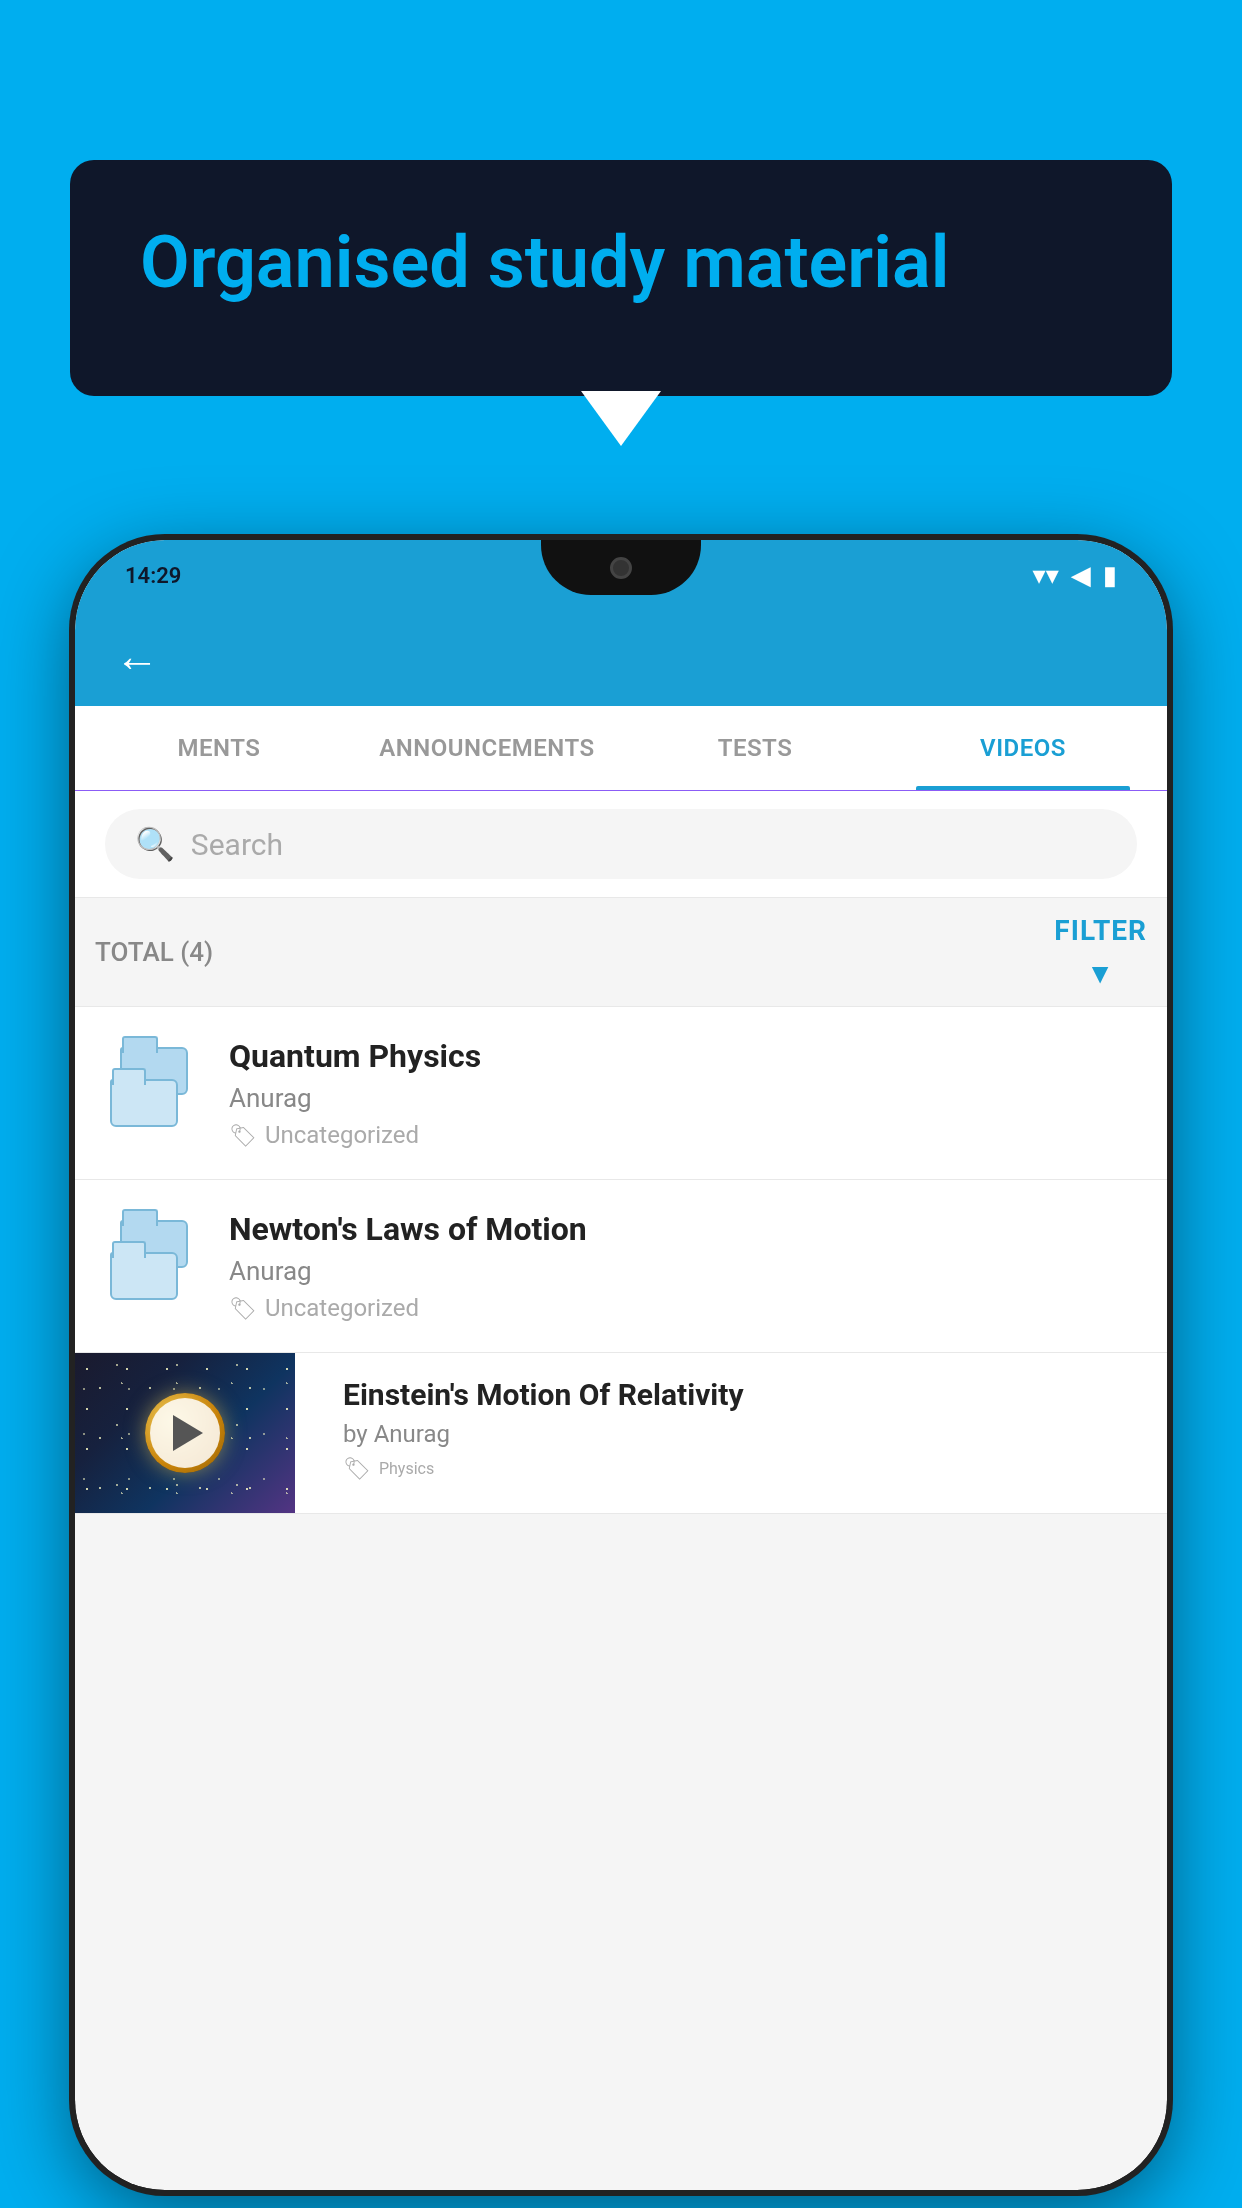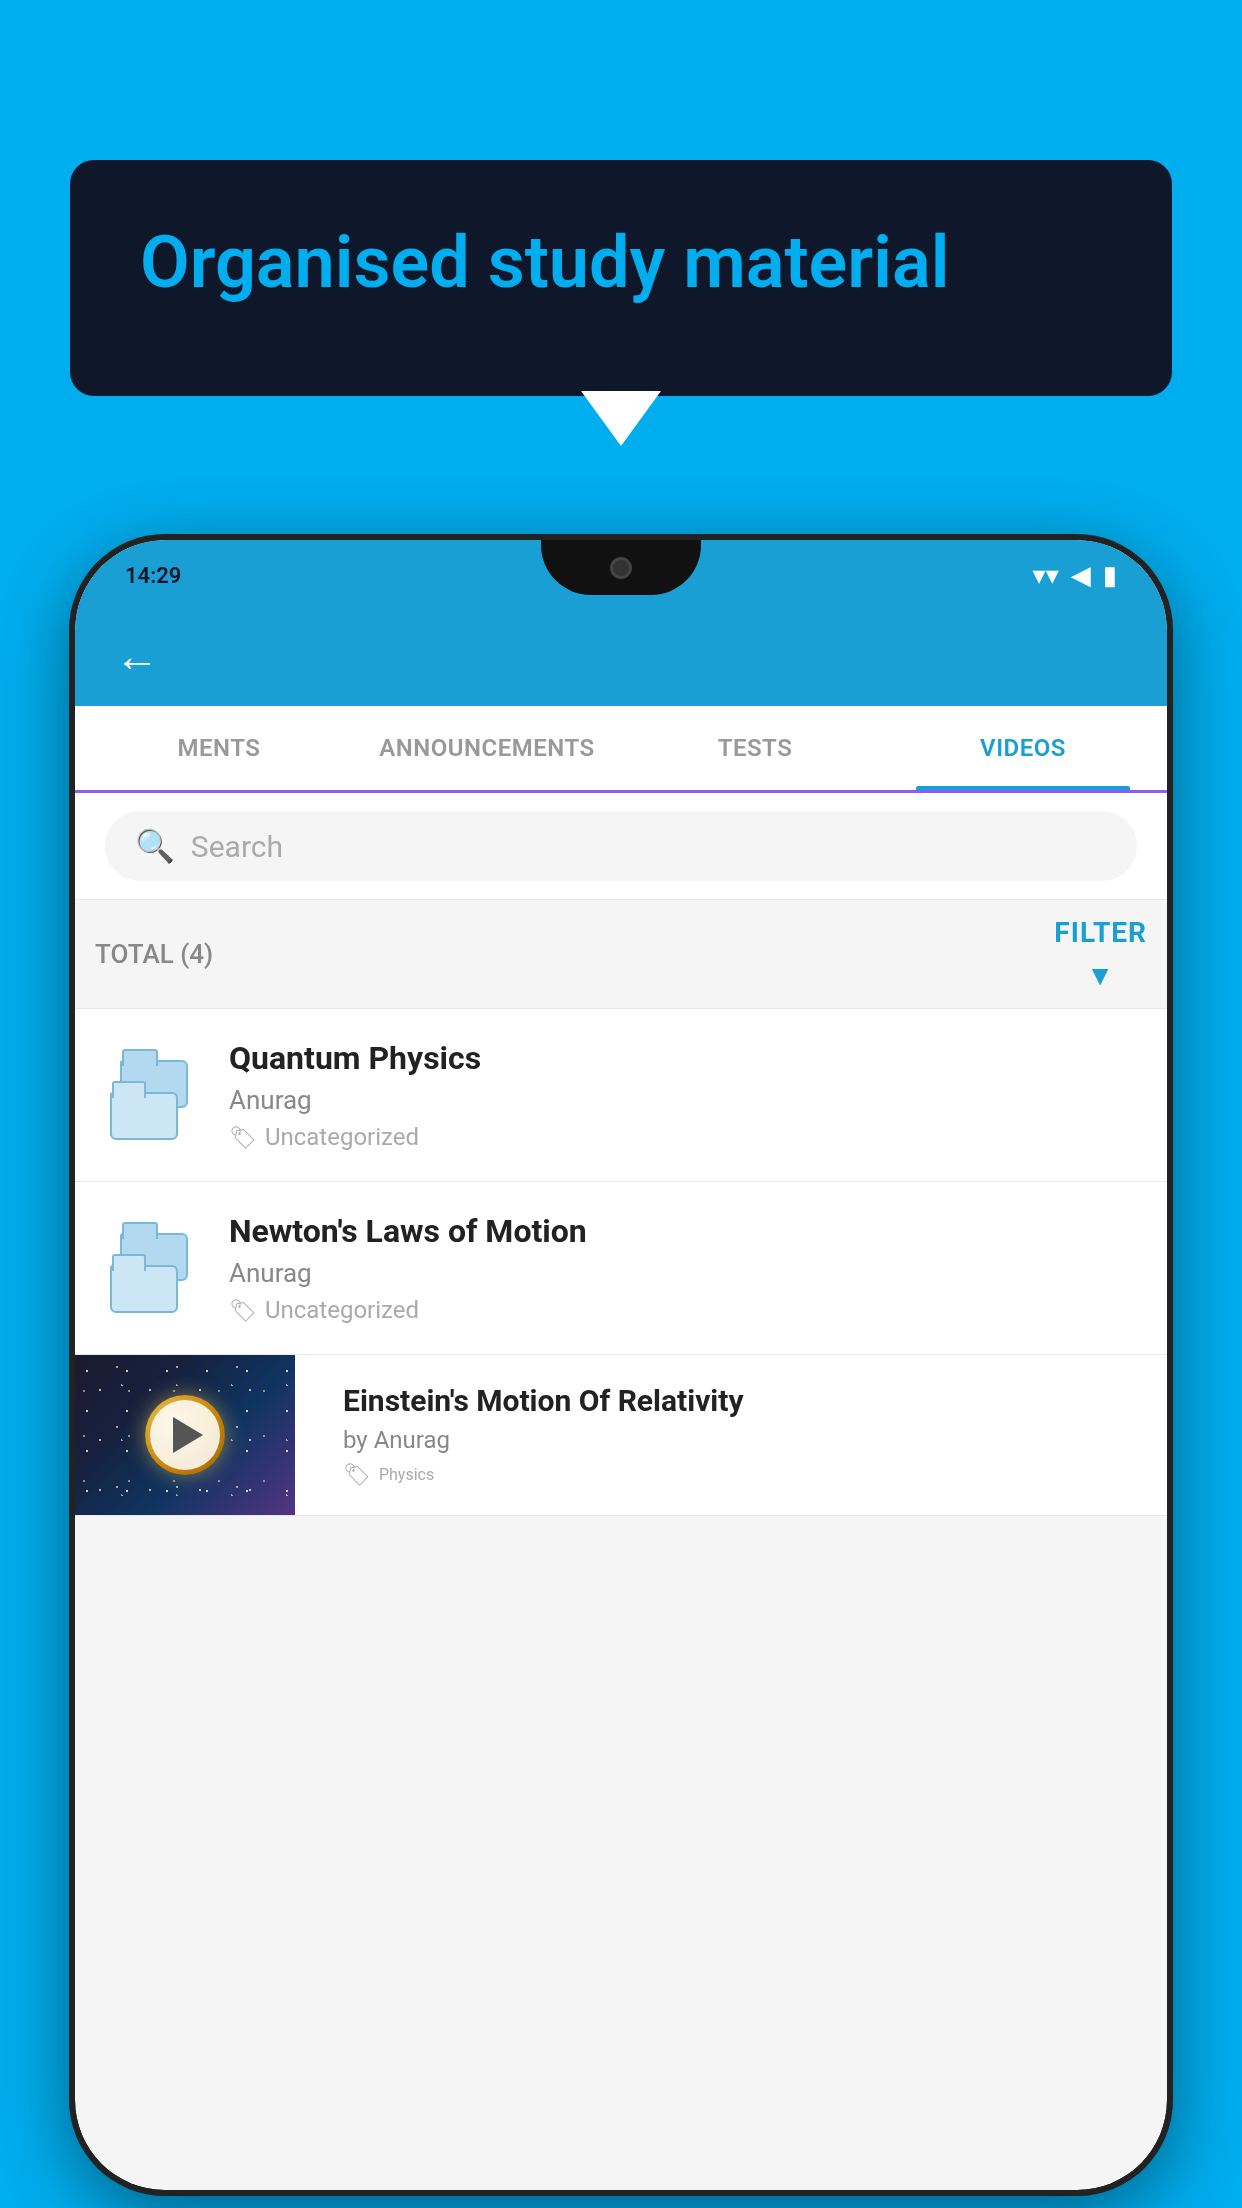--- a/index.html
+++ b/index.html
@@ -183,21 +183,21 @@
     .header-subtitle {
       color: rgba(255,255,255,0.85);
       font-size: 28px;
       margin-top: 4px;
     }
 
     
     .tabs {
       background: white;
       display: flex;
-      border-bottom: 3px solid #8b5cf6;
+      border-bottom: 1px solid #8b5cf6;
       padding: 0 10px;
     }
 
     .tab {
       flex: 1;
       text-align: center;
       padding: 28px 8px;
       font-size: 24px;
       font-weight: 600;
       color: #999;
@@ -277,21 +277,21 @@
       font-size: 28px;
     }
 
     
     .video-list {
       background: white;
     }
 
     .video-item {
       display: flex;
-      align-items: center;
+      align-items: flex-start;
       padding: 30px 30px;
       border-bottom: 1px solid #e8e8e8;
       gap: 24px;
     }
 
     .video-thumb {
       width: 100px;
       flex-shrink: 0;
       display: flex;
       align-items: center;

